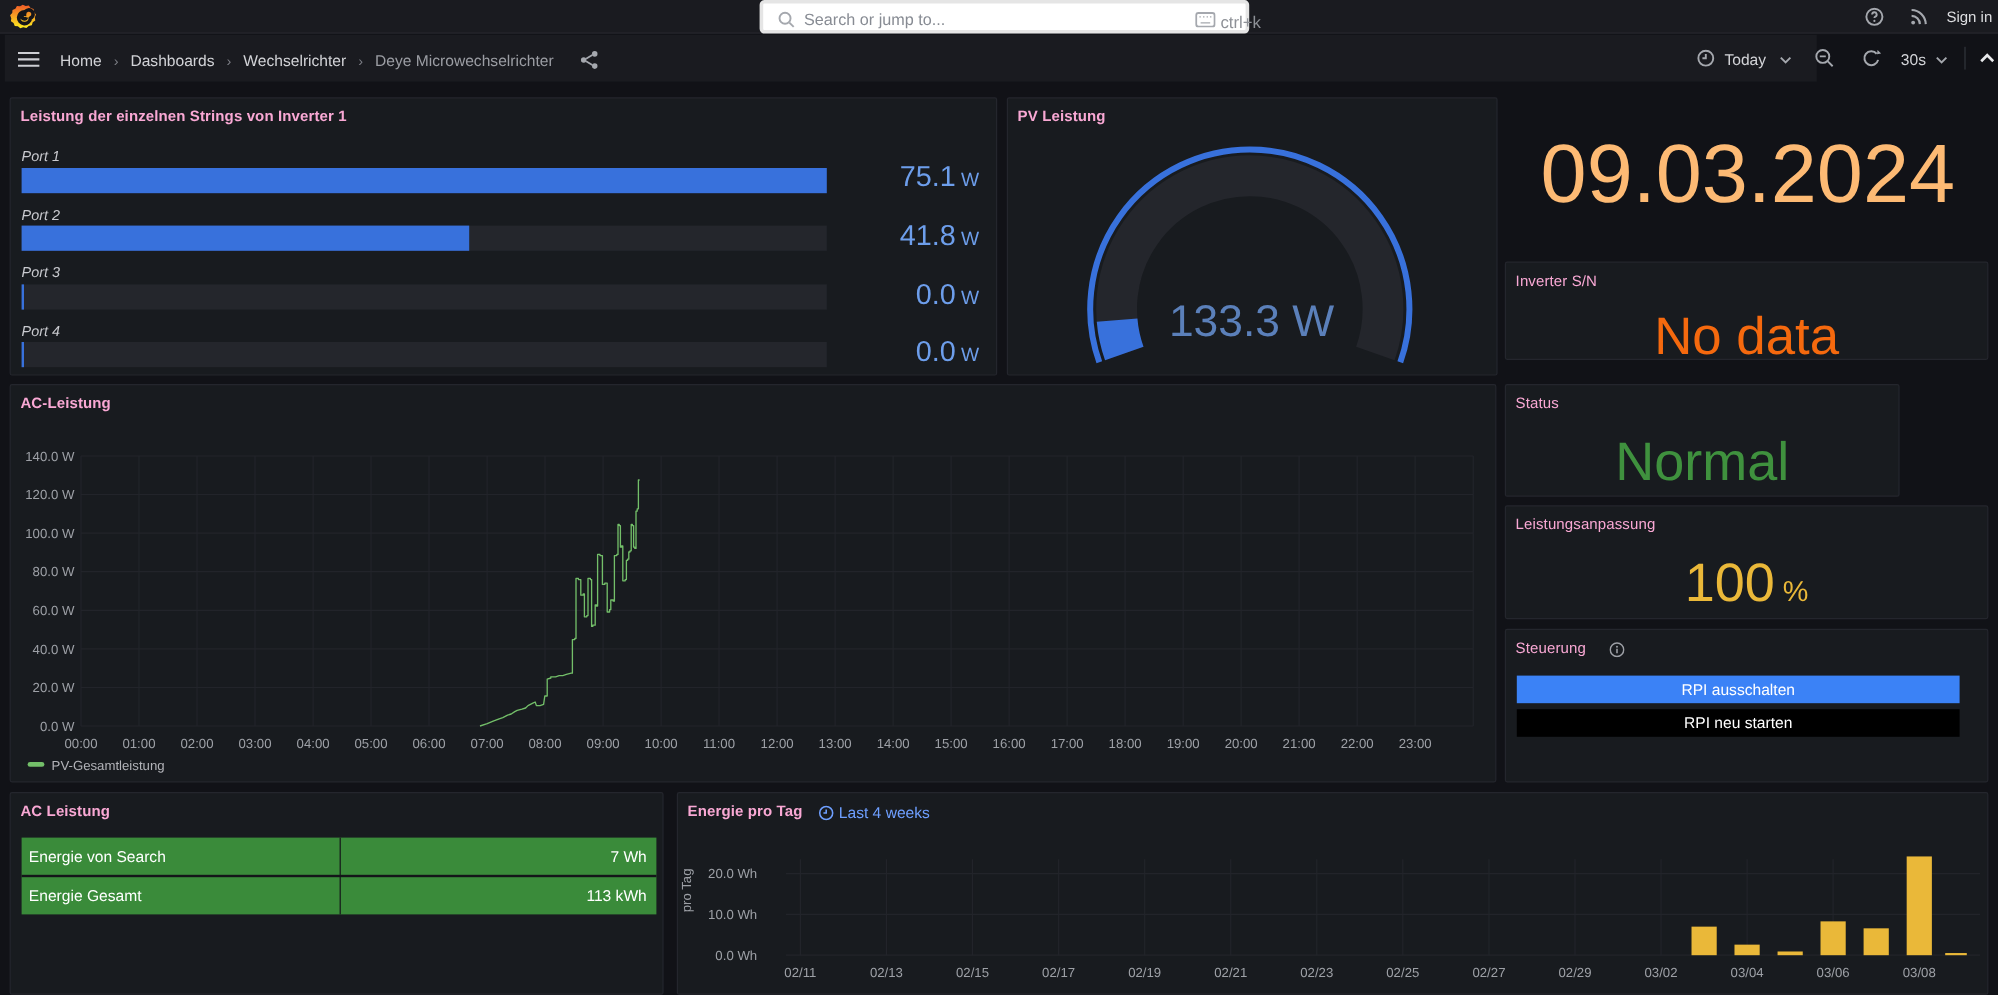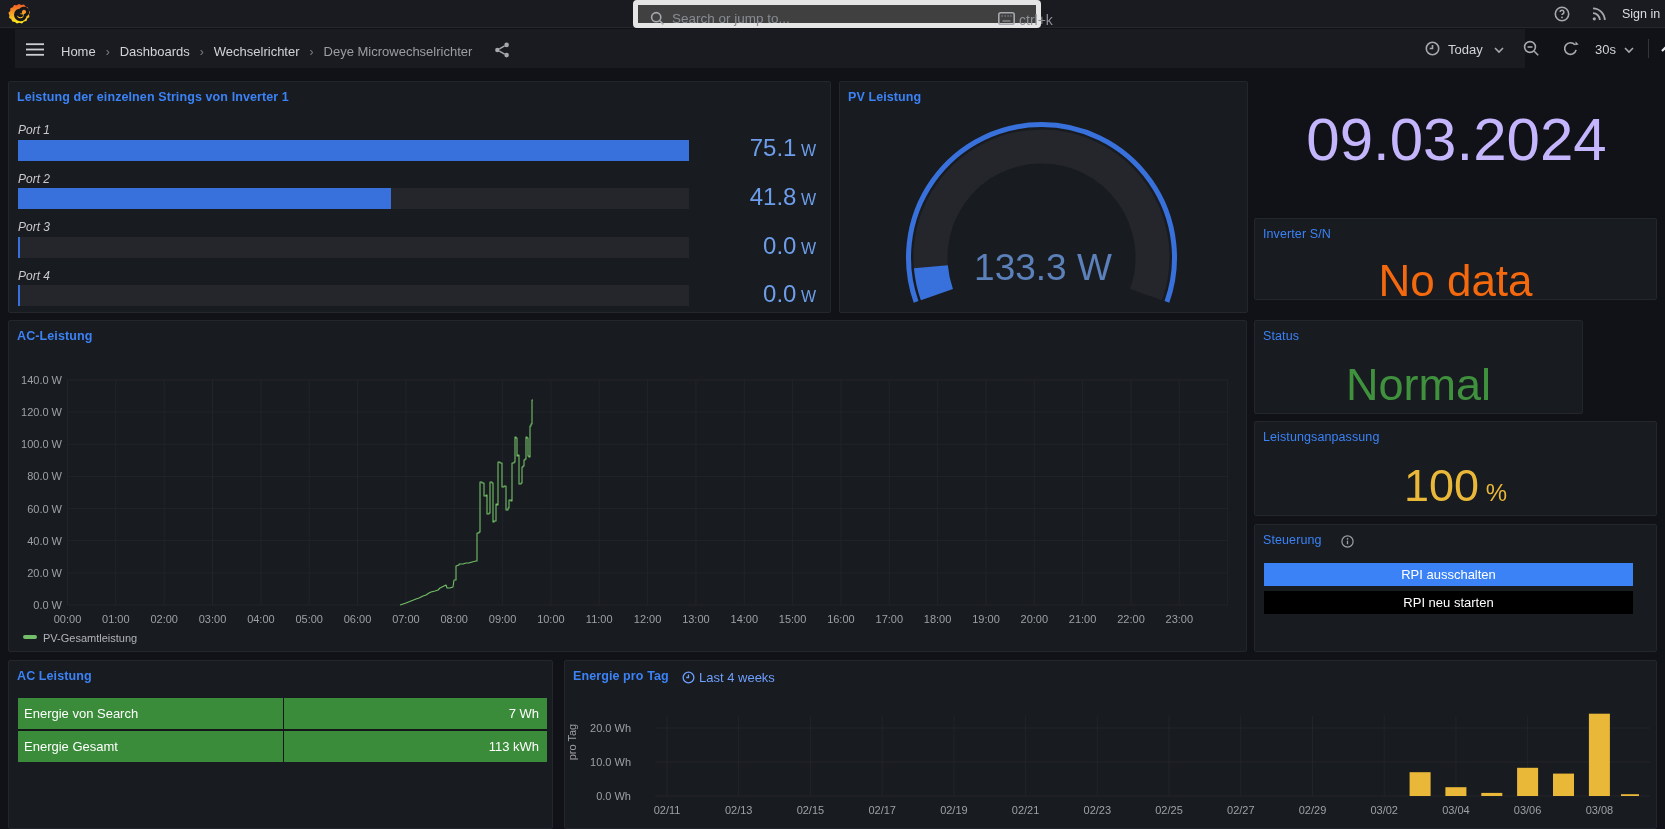--- a/index.html
+++ b/index.html
@@ -1,19 +1,19 @@
 <!DOCTYPE html>
 <html><head><meta charset="utf-8"><style>
 * { margin:0; padding:0; box-sizing:border-box; }
 html,body { width:1665px; height:829px; background:#111217; font-family:"Liberation Sans",sans-serif; overflow:hidden; }
 .abs { position:absolute; }
 #topnav { position:absolute; left:0; top:0; width:1665px; height:28px; background:#1a1b20; border-bottom:1px solid #26272e; }
-#toolbar { position:absolute; left:15px; top:29px; width:1510px; height:39px; background:#1a1b20; }
+#toolbar { position:absolute; left:4px; top:29px; width:1510px; height:39px; background:#1a1b20; }
 .panel { position:absolute; background:#181b1f; border:1px solid #24262d; border-radius:2px; }
-.ptitle { position:absolute; left:8px; top:8px; font-size:12.5px; font-weight:700; color:#3b82f6; letter-spacing:0.1px; white-space:nowrap; }
+.ptitle { position:absolute; left:8px; top:8px; font-size:12.5px; font-weight:700; color:#f9a8d4; letter-spacing:0.1px; white-space:nowrap; }
 .ax { font-size:11px; fill:#9da0a6; }
 .bglabel { position:absolute; left:9px; font-size:12px; color:#c9cacf;font-style:italic; }
 .bgtrack { position:absolute; left:9px; width:671px; height:21px; background:#24262c; }
 .bgfill { height:21px; background:#3871dc; }
 .bgval { position:absolute; right:14px; font-size:24px; color:#6d9eeb; text-align:right; }
 .bgunit { font-size:16px; }
 .crumb { color:#d2d3d7; font-size:13px; }
 .crumbsep { color:#7c7e85; font-size:12px; padding:0 10px; }
 .navicon { stroke:#a5a8ae; fill:none; stroke-width:1.6; }
 .bigstat { position:absolute; width:100%; text-align:center; }
@@ -24,21 +24,21 @@
   <svg class="abs" style="left:8px;top:3px" width="22" height="22" viewBox="0 0 22 22">
     <defs>
         <linearGradient id="gl" x1="0" y1="1" x2="0" y2="0">
       <stop offset="0" stop-color="#fcee1f"></stop>
           <stop offset="1" stop-color="#f05a28"></stop>
         </linearGradient>
       </defs>
     <path fill="url(#gl)" d="M11 1 L13.4 2.1 L16 1.6 L17.5 3.6 L20 4.4 L20.3 7 L22 9 L21 11.4 L21.4 14 L19.3 15.6 L18.5 18.1 L15.9 18.6 L14 20.4 L11.4 19.7 L8.9 20.6 L6.9 18.9 L4.3 18.6 L3.3 16.2 L1.1 14.8 L1.4 12.2 L0.4 9.8 L2.2 7.9 L2.4 5.3 L4.8 4.2 L6.1 1.9 L8.7 2.2 Z"></path>
     <path fill="none" stroke="#15161a" stroke-width="3" d="M12.6 6.9 A 4.9 4.9 0 1 0 17.3 12.2 A 3.6 3.6 0 1 0 12.4 8.9 A 1.9 1.9 0 1 0 14 11.3"></path>
   </svg>
-  <div class="abs" style="left:633px;top:0;width:408px;height:28px;background:#404040;border:5px solid #e5e5e5;border-radius:4px">
+  <div class="abs" style="left:633px;top:0;width:408px;height:28px;background:#ffffff;border:3px solid #e5e5e5;border-radius:4px">
     <svg class="abs" style="left:12px;top:6px" width="15" height="15" viewBox="0 0 15 15">
         <circle cx="6.2" cy="6.2" r="4.6" class="navicon"></circle>
         <line x1="9.8" y1="9.8" x2="13.4" y2="13.4" class="navicon"></line>
       </svg>
     <div class="abs" style="left:34px;top:6px;font-size:13.5px;color:#878b93">Search or jump to...</div>
     <svg class="abs" style="left:360px;top:7px" width="17" height="13" viewBox="0 0 17 13">
         <rect x="0.8" y="0.8" width="15.4" height="11.4" rx="2" class="navicon" stroke-width="1.3"></rect>
         <line x1="3.5" y1="4" x2="4.7" y2="4" stroke="#a5a8ae"></line>
         <line x1="6.5" y1="4" x2="7.7" y2="4" stroke="#a5a8ae"></line>
         <line x1="9.5" y1="4" x2="10.7" y2="4" stroke="#a5a8ae"></line>
@@ -135,21 +135,21 @@
   <div class="ptitle">PV Leistung</div>
   <svg class="abs" style="left:0;top:0" width="407" height="230" viewBox="0 0 407 230">
     <path d="M 96.9 212.6 A 111.0 111.0 0 1 1 306.1 212.6" fill="none" stroke="#24262c" stroke-width="34"></path>
     <path d="M 96.9 212.6 A 111.0 111.0 0 0 1 90.9 184.8" fill="none" stroke="#3871dc" stroke-width="34"></path>
     <path d="M 76.1 219.9 A 133.0 133.0 0 1 1 326.9 219.9" fill="none" stroke="#3871dc" stroke-width="5"></path>
     <text x="203" y="198" text-anchor="middle" style="font-size:37px;fill:#5b80ba">133.3 W</text>
   </svg>
 </div>
 
 <div class="abs" style="left:1256px;top:81px;width:401px;height:129px">
-  <div class="bigstat" style="top:24px;font-size:60px;color:#c4b5fd">09.03.2024</div>
+  <div class="bigstat" style="top:24px;font-size:69px;color:#fdba74">09.03.2024</div>
 </div>
 
 <div class="panel" style="left:1254px;top:218px;width:403px;height:82px">
   <div class="ptitle" style="font-weight:400">Inverter S/N</div>
   <div class="bigstat" style="top:37px;font-size:44px;color:#f5690e">No data</div>
 </div>
 
 <div class="panel" style="left:1254px;top:320px;width:329px;height:94px">
   <div class="ptitle" style="font-weight:400">Status</div>
   <div class="bigstat" style="top:38px;font-size:45px;color:#3f913e">Normal</div>

